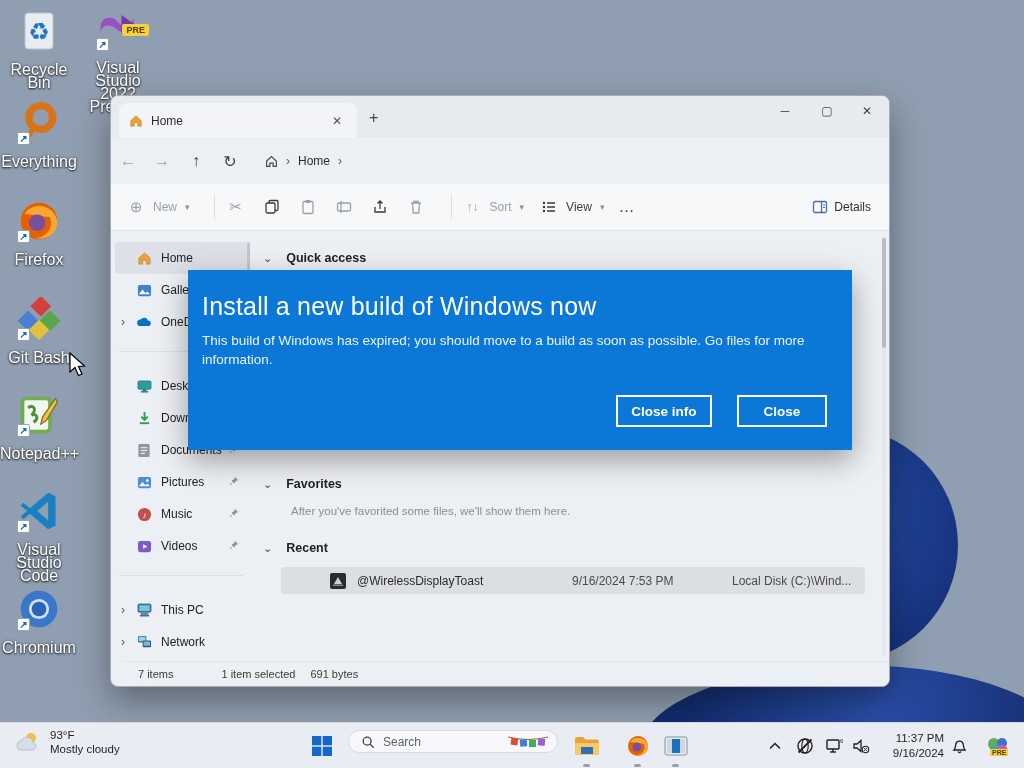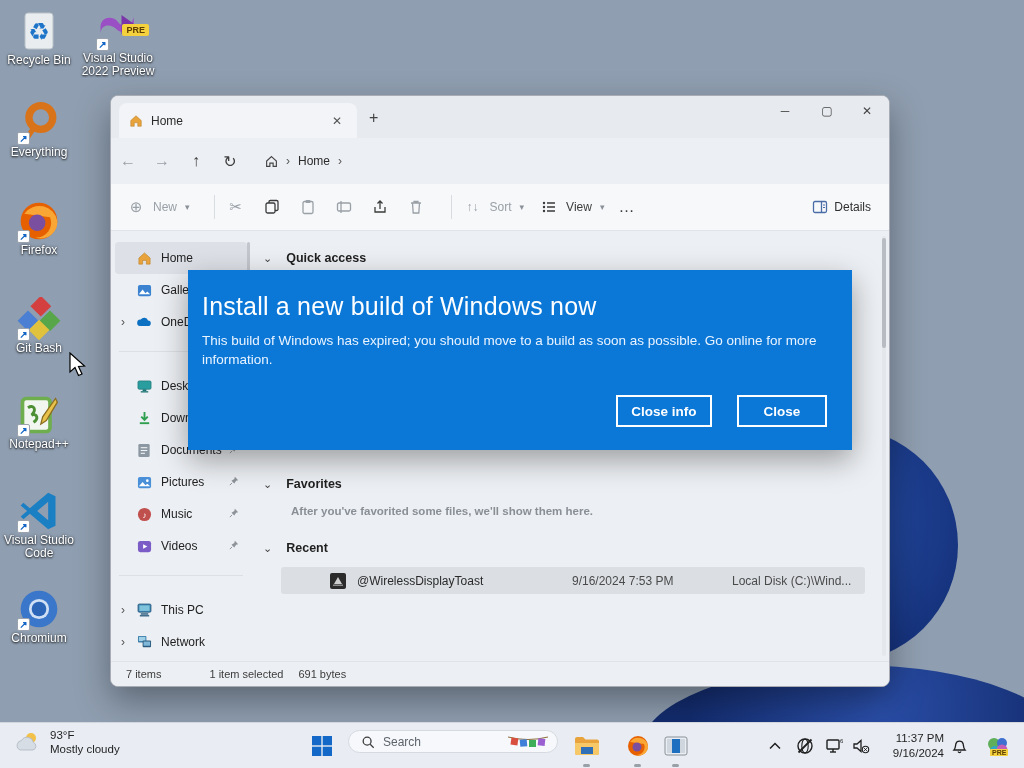--- a/index.html
+++ b/index.html
@@ -9,21 +9,21 @@
 
   
   .bloom1 { position:absolute; left:722px; top:427px; width:236px; height:236px; border-radius:50%;
             background:radial-gradient(circle at 38% 38%, #2b55b0, #16337e 75%); z-index:1; }
   .bloom2 { position:absolute; left:640px; top:665px; width:430px; height:170px; border-radius:50%;
             background:radial-gradient(circle at 55% 25%, #2a4ea8, #132c6e 70%); z-index:1; }
 
   
   .dicon { position:absolute; width:78px; text-align:center; z-index:3; cursor:default; }
   .dicon .art { position:relative; width:46px; height:46px; margin:0 auto; display:flex; align-items:center; justify-content:center; }
-  .dicon .lbl { margin-top:0; font-size:12px; line-height:13px; color:#fff; text-shadow:0 1px 2px rgba(0,0,0,.8), 0 0 3px rgba(0,0,0,.5); }
+  .dicon .lbl { margin-top:9px; font-size:16px; line-height:13px; color:#fff; text-shadow:0 1px 2px rgba(0,0,0,.8), 0 0 3px rgba(0,0,0,.5); }
   .shortcut { position:absolute; left:1px; bottom:1px; width:13px; height:13px; background:#fff; border:1px solid #9aa2ad; border-radius:2px;
               display:flex; align-items:center; justify-content:center; font-size:10px; color:#1467c6; font-weight:bold; }
   .prebadge { position:absolute; right:-8px; top:18px; background:#f5d13d; color:#5a3b00; font-size:9px; font-weight:bold; padding:1px 4px; border-radius:2px; }
 
   
   .window { position:absolute; left:110px; top:95px; width:780px; height:592px; background:#eceff3;
             border:1px solid #a9adb3; border-radius:8px; box-shadow:0 14px 34px rgba(0,0,0,.35); z-index:10; overflow:hidden; }
   .tabbar { position:absolute; left:0; top:0; width:100%; height:42px; background:#e7eaef; }
   .tab { position:absolute; left:8px; top:7px; width:238px; height:35px; background:#f2f4f7; border-radius:8px 8px 0 0;
          display:flex; align-items:center; padding:0 10px; font-size:12px; color:#2a2a2a; }
@@ -63,21 +63,21 @@
   .sec-hdr .vchev { font-size:11px; color:#444; margin:0 14px 0 10px; font-weight:normal; }
   .hint { font-size:11.5px; color:#8a8f96; margin:4px 0 6px 38px; }
   .filerow { display:flex; align-items:center; height:27px; background:#dbdfe4; border-radius:3px; margin-left:28px; font-size:12px; color:#2a2a2a; }
   .filerow .fico { width:18px; height:18px; margin:0 10px 0 48px; }
   .filerow .fname { width:215px; }
   .filerow .fdate { width:160px; color:#4a4a4a; }
   .filerow .floc { color:#4a4a4a; }
   .vscroll { position:absolute; right:3px; top:140px; width:4px; height:420px; background:#e4e7eb; border-radius:2px; }
   .vthumb { position:absolute; right:3px; top:142px; width:4px; height:110px; background:#b9bdc3; border-radius:2px; }
 
-  .statusbar { position:absolute; left:0; bottom:0; width:100%; height:25px; border-top:1px solid #e0e3e7; display:flex; align-items:center; font-size:11px; color:#3c3c3c; background:#eceff3; }
+  .statusbar { position:absolute; left:12px; bottom:0; width:100%; height:25px; border-top:1px solid #e0e3e7; display:flex; align-items:center; font-size:11px; color:#3c3c3c; background:#eceff3; }
   .statusbar span { margin-left:15px; }
   .statusbar .sep2 { margin-left:48px; }
 
   
   .dialog { position:absolute; left:188px; top:270px; width:664px; height:180px; background:#0b77d7; z-index:50; box-shadow:0 10px 28px rgba(0,0,0,.35); color:#fff; }
   .dialog .dtitle { font-size:25px; font-weight:400; margin:22px 0 0 14px; letter-spacing:.2px; }
   .dialog .dbody { font-size:13.5px; line-height:19px; margin:10px 14px 0 14px; color:#eaf4ff; max-width:630px; }
   .dbtn { position:absolute; bottom:23px; height:32px; border:2px solid #fff; background:transparent; color:#fff; font-size:13.5px; font-weight:bold;
           display:flex; align-items:center; justify-content:center; font-family:"Liberation Sans",sans-serif; }
   .dbtn.more { right:140px; width:96px; }
@@ -477,21 +477,21 @@
 
     <div class="content">
       <div class="sec-hdr" style="position:absolute; top:13px; width:100%;">
         <span class="vchev">⌄</span>
         <span>Quick access</span>
       </div>
       <div class="sec-hdr" style="position:absolute; top:239px; width:100%;">
         <span class="vchev">⌄</span>
         <span>Favorites</span>
       </div>
-      <div class="hint" style="position:absolute; top:270px;font-weight:bold;">After you've favorited some files, we'll show them here.</div>
+      <div class="hint" style="position:absolute; top:270px;">After you've favorited some files, we'll show them here.</div>
       <div class="sec-hdr" style="position:absolute; top:303px; width:100%;">
         <span class="vchev">⌄</span>
         <span>Recent</span>
       </div>
       <div class="filerow" style="position:absolute; top:336px; left:0; right:14px;">
         <span class="fico">
           <svg width="18" height="18" viewBox="0 0 18 18">
               <rect x="1" y="1" width="16" height="16" rx="2" fill="#2b2b2b"></rect>
               <path d="M5 12 L9 5 L13 12 Z" fill="#cfcfcf"></path>
               <rect x="4" y="12.5" width="10" height="1.5" fill="#8a8a8a"></rect>
@@ -507,21 +507,21 @@
 
     <div class="statusbar">
       <span>7 items</span>
       <span class="sep2">1 item selected</span>
       <span>691 bytes</span>
     </div>
   </div>
 
   <div class="dialog">
     <div class="dtitle">Install a new build of Windows now</div>
-    <div class="dbody">This build of Windows has expired; you should move to a build as soon as possible. Go online for more information.</div>
+    <div class="dbody">This build of Windows has expired; you should move to a build as soon as possible. Go files for more information.</div>
     <div class="dbtn more">Close info</div>
     <div class="dbtn close">Close</div>
   </div>
 
 
   <div class="taskbar">
     <div class="weather">
       <svg width="28" height="24" viewBox="0 0 28 24">
           <circle cx="17" cy="8" r="5" fill="#f2c14a"></circle>
           <path d="M6 20 A5 5 0 0 1 7.5 10.5 A6.5 6.5 0 0 1 19.5 12.5 A4 4 0 0 1 19 20 Z" fill="#d7dde4" stroke="#aeb6bf" stroke-width=".8"></path>

